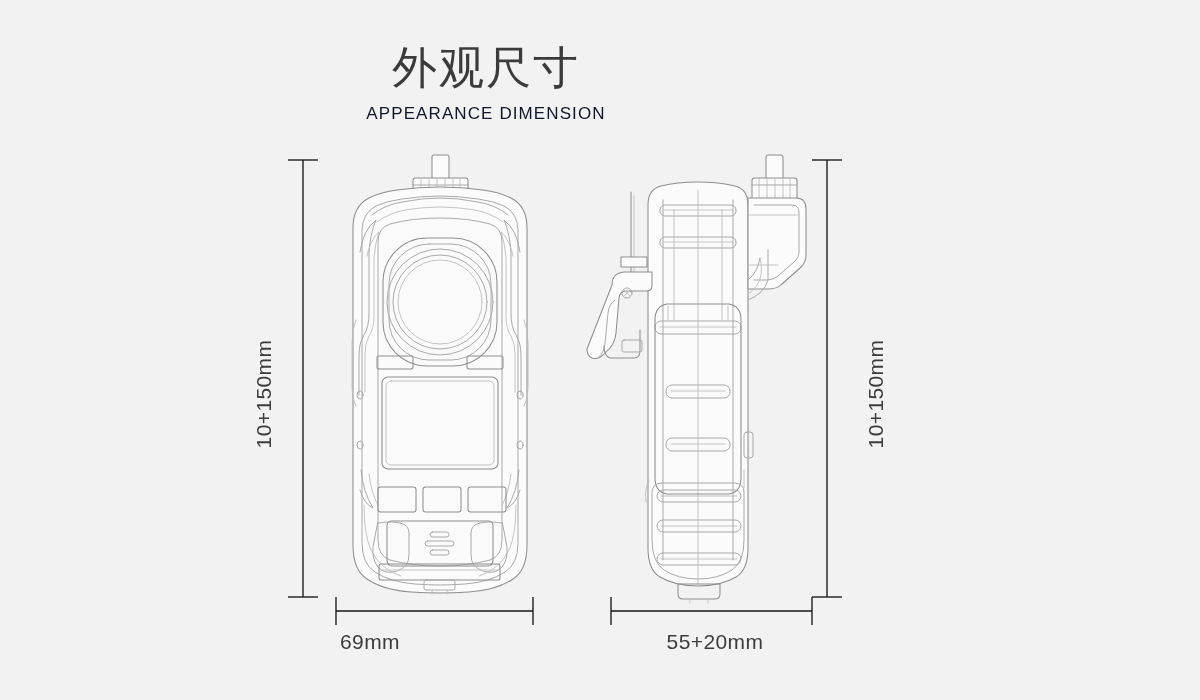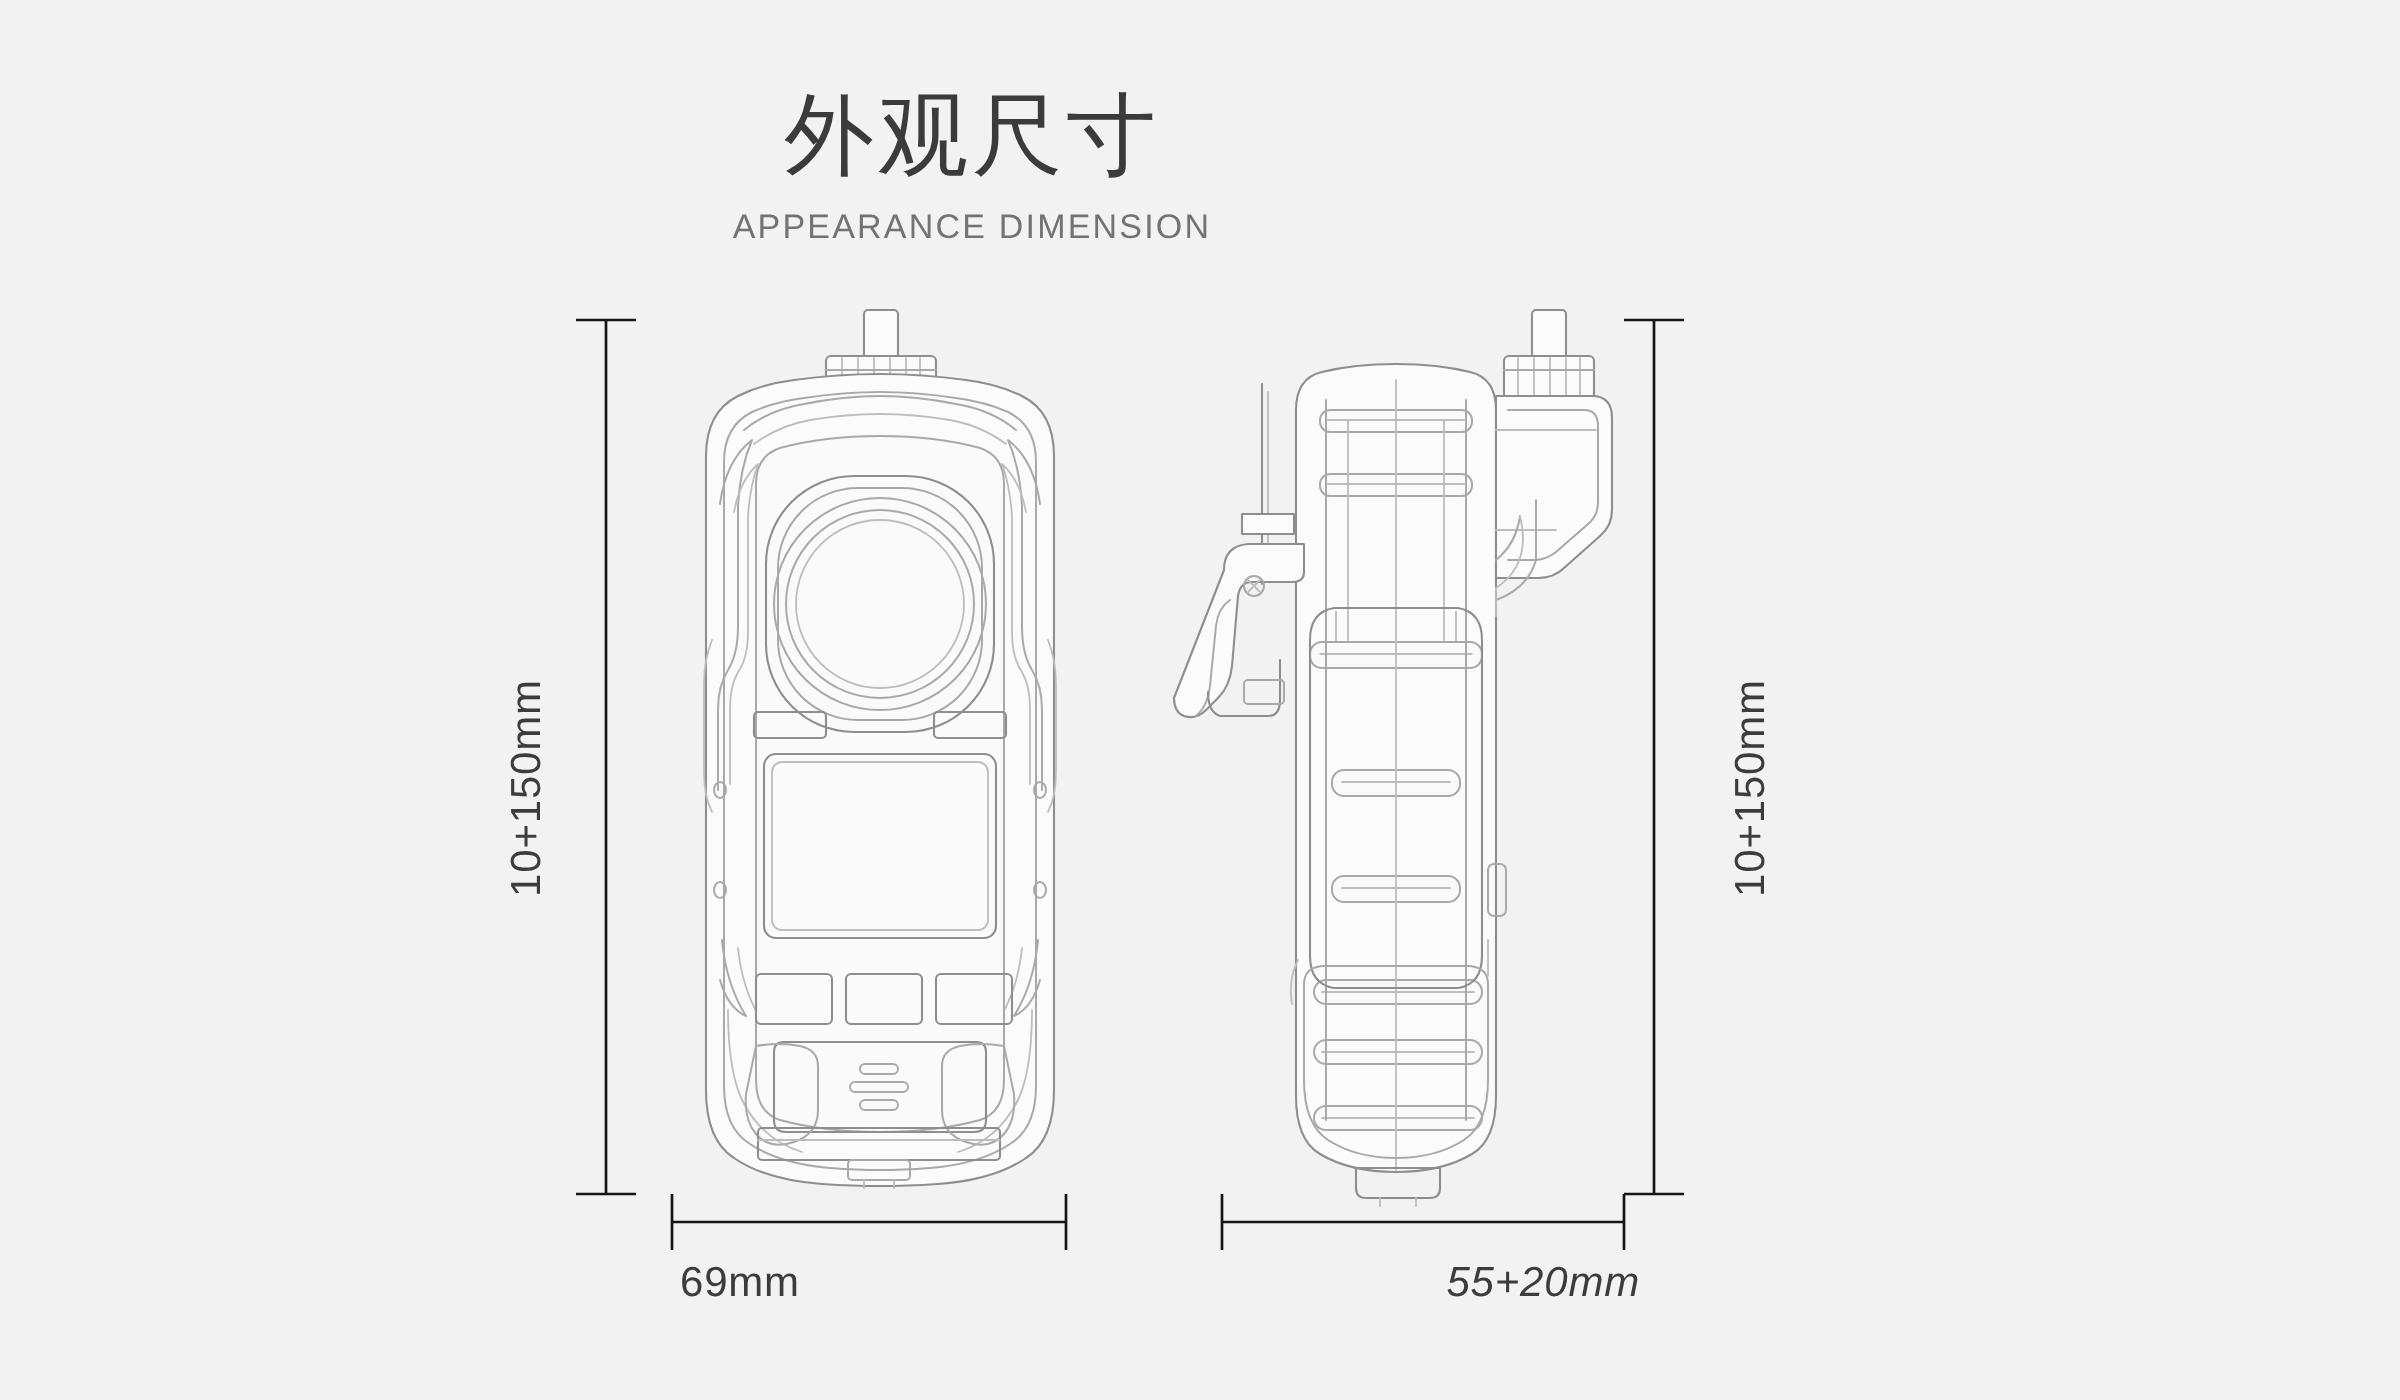--- a/index.html
+++ b/index.html
@@ -33,21 +33,21 @@
     font-weight: 300;
     letter-spacing: 2px;
     color: #3b3b3b;
     line-height: 56px;
     font-family: "DejaVu Sans", "Liberation Sans", sans-serif;
   }
   .heading-en {
     font-size: 17px;
     font-weight: 400;
     letter-spacing: 1.1px;
-    color: #737373;
+    color: #0f172a;
     line-height: 22px;
     margin-top: 7px;
     font-family: "Liberation Sans", "DejaVu Sans", sans-serif;
   }
 
   
   .dim-label {
     position: absolute;
     color: #3c3c3c;
     font-size: 21px;
@@ -55,21 +55,21 @@
     white-space: nowrap;
     font-family: "Liberation Sans", "DejaVu Sans", sans-serif;
   }
   .dim-vert {
     transform-origin: 50% 50%;
     transform: rotate(-90deg);
   }
   #dim-left-vertical  { left: 184px; top: 382px; width: 160px; text-align: center; }
   #dim-right-vertical { left: 796px; top: 382px; width: 160px; text-align: center; }
   #dim-front-width    { left: 340px; top: 630px; width: 200px; }
-  #dim-side-width     { left: 610px; top: 630px; width: 210px; text-align: right; font-style: italic; }
+  #dim-side-width     { left: 610px; top: 630px; width: 210px; text-align: center; }
 
   
   svg.board {
     position: absolute;
     left: 0;
     top: 0;
     width: 1200px;
     height: 700px;
   }
 </style>

